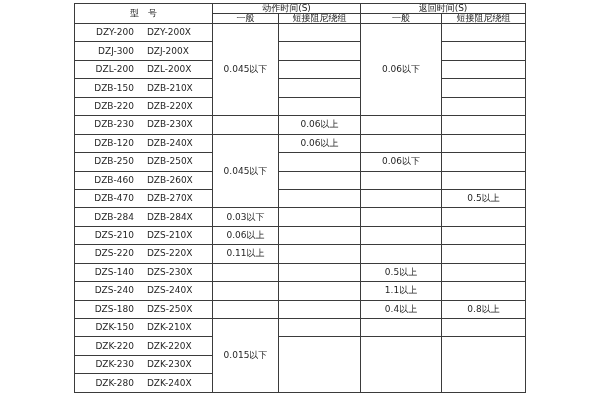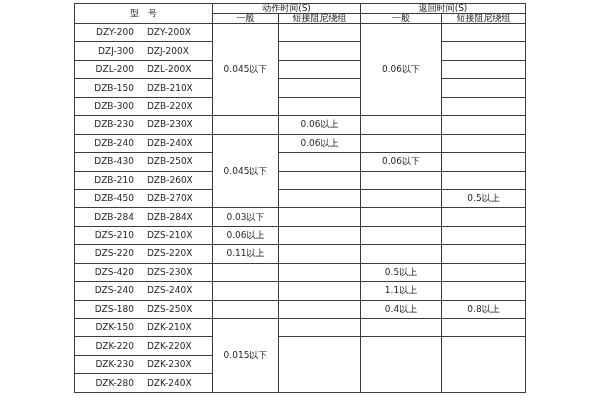--- a/index.html
+++ b/index.html
@@ -118,21 +118,21 @@
               <span>DZB-150</span>
               <span>DZB-210X</span>
             </div>
           </td>
           <td></td>
           <td></td>
         </tr>
         <tr>
           <td>
             <div class="model-wrap">
-              <span>DZB-300</span>
+              <span>DZB-220</span>
               <span>DZB-220X</span>
             </div>
           </td>
           <td></td>
           <td></td>
         </tr>
         <tr>
           <td>
             <div class="model-wrap">
               <span>DZB-230</span>
@@ -140,55 +140,55 @@
             </div>
           </td>
           <td></td>
           <td>0.06以上</td>
           <td></td>
           <td></td>
         </tr>
         <tr>
           <td>
             <div class="model-wrap">
-              <span>DZB-240</span>
+              <span>DZB-120</span>
               <span>DZB-240X</span>
             </div>
           </td>
           <td rowspan="4">0.045以下</td>
           <td>0.06以上</td>
           <td></td>
           <td></td>
         </tr>
         <tr>
           <td>
             <div class="model-wrap">
-              <span>DZB-430</span>
+              <span>DZB-250</span>
               <span>DZB-250X</span>
             </div>
           </td>
           <td></td>
           <td>0.06以下</td>
           <td></td>
         </tr>
         <tr>
           <td>
             <div class="model-wrap">
-              <span>DZB-210</span>
+              <span>DZB-460</span>
               <span>DZB-260X</span>
             </div>
           </td>
           <td></td>
           <td></td>
           <td></td>
         </tr>
         <tr>
           <td>
             <div class="model-wrap">
-              <span>DZB-450</span>
+              <span>DZB-470</span>
               <span>DZB-270X</span>
             </div>
           </td>
           <td></td>
           <td></td>
           <td>0.5以上</td>
         </tr>
         <tr>
           <td>
             <div class="model-wrap">
@@ -221,21 +221,21 @@
             </div>
           </td>
           <td>0.11以上</td>
           <td></td>
           <td></td>
           <td></td>
         </tr>
         <tr>
           <td>
             <div class="model-wrap">
-              <span>DZS-420</span>
+              <span>DZS-140</span>
               <span>DZS-230X</span>
             </div>
           </td>
           <td></td>
           <td></td>
           <td>0.5以上</td>
           <td></td>
         </tr>
         <tr>
           <td>

